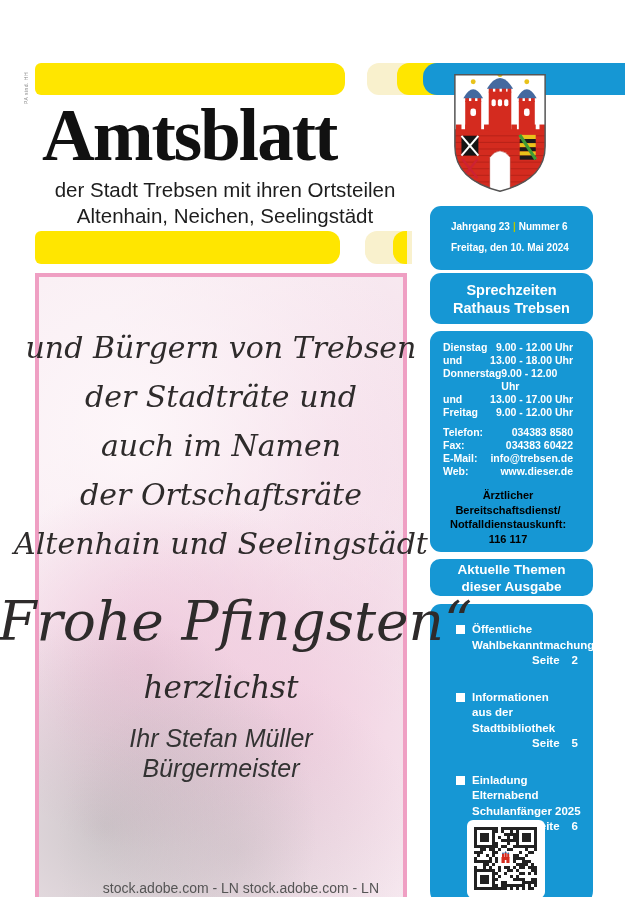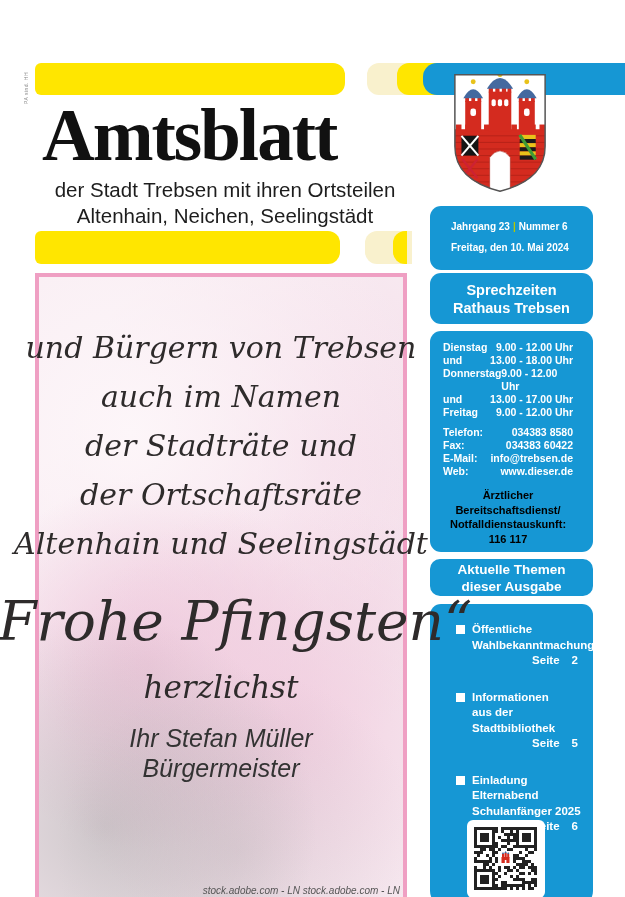--- a/index.html
+++ b/index.html
@@ -69,21 +69,21 @@
       radial-gradient(circle at 50% 50%, #f3d8e5, transparent 60%),
       #f8ecf2;}
   .greeting{position:absolute;inset:0;display:flex;flex-direction:column;align-items:center;
     padding-top:46px;color:#2e2b2b;}
   .script{font-family:"DejaVu Serif",serif;font-style:italic;font-size:30px;line-height:49px;
     white-space:nowrap;}
   .headline{font-family:"DejaVu Serif",serif;font-style:italic;font-size:55px;line-height:78px;
     margin-top:14px;white-space:nowrap;}
   .closing{font-family:"DejaVu Serif",serif;font-style:italic;font-size:31px;line-height:54px;}
   .sig{font-style:italic;font-size:25px;line-height:30px;color:#333;margin-top:9px;text-align:center;}
-  .credit{position:absolute;right:3px;bottom:5px;font-size:10px;font-style:italic;color:#555;}
+  .credit{position:absolute;right:24px;bottom:5px;font-size:14px;color:#555;}
 </style>
 </head>
 <body>
 
 <div class="abs printer-mark">PA sind. HH</div>
 
 <div class="abs bar c-card1"></div>
 <div class="abs bar y-card1"></div>
 <div class="abs bar b-bar1"></div>
 <div class="abs bar y-main1"></div>
@@ -431,22 +431,22 @@
   </div>
 </div>
 
 <div class="abs bar2 c-card2"></div>
 <div class="abs bar2 y-card2"></div>
 <div class="abs bar2 y-main2"></div>
 
 <div class="abs photo">
   <div class="greeting">
     <div class="script">und Bürgern von Trebsen</div>
+    <div class="script">der Stadträte und</div>
     <div class="script">auch im Namen</div>
-    <div class="script">der Stadträte und</div>
     <div class="script">der Ortschaftsräte</div>
     <div class="script">Altenhain und Seelingstädt</div>
     <div class="headline">„Frohe Pfingsten“</div>
     <div class="closing">herzlichst</div>
     <div class="sig">
       <div>Ihr Stefan Müller</div>
       <div>Bürgermeister</div>
     </div>
   </div>
   <div class="credit">stock.adobe.com - LN stock.adobe.com - LN</div>

